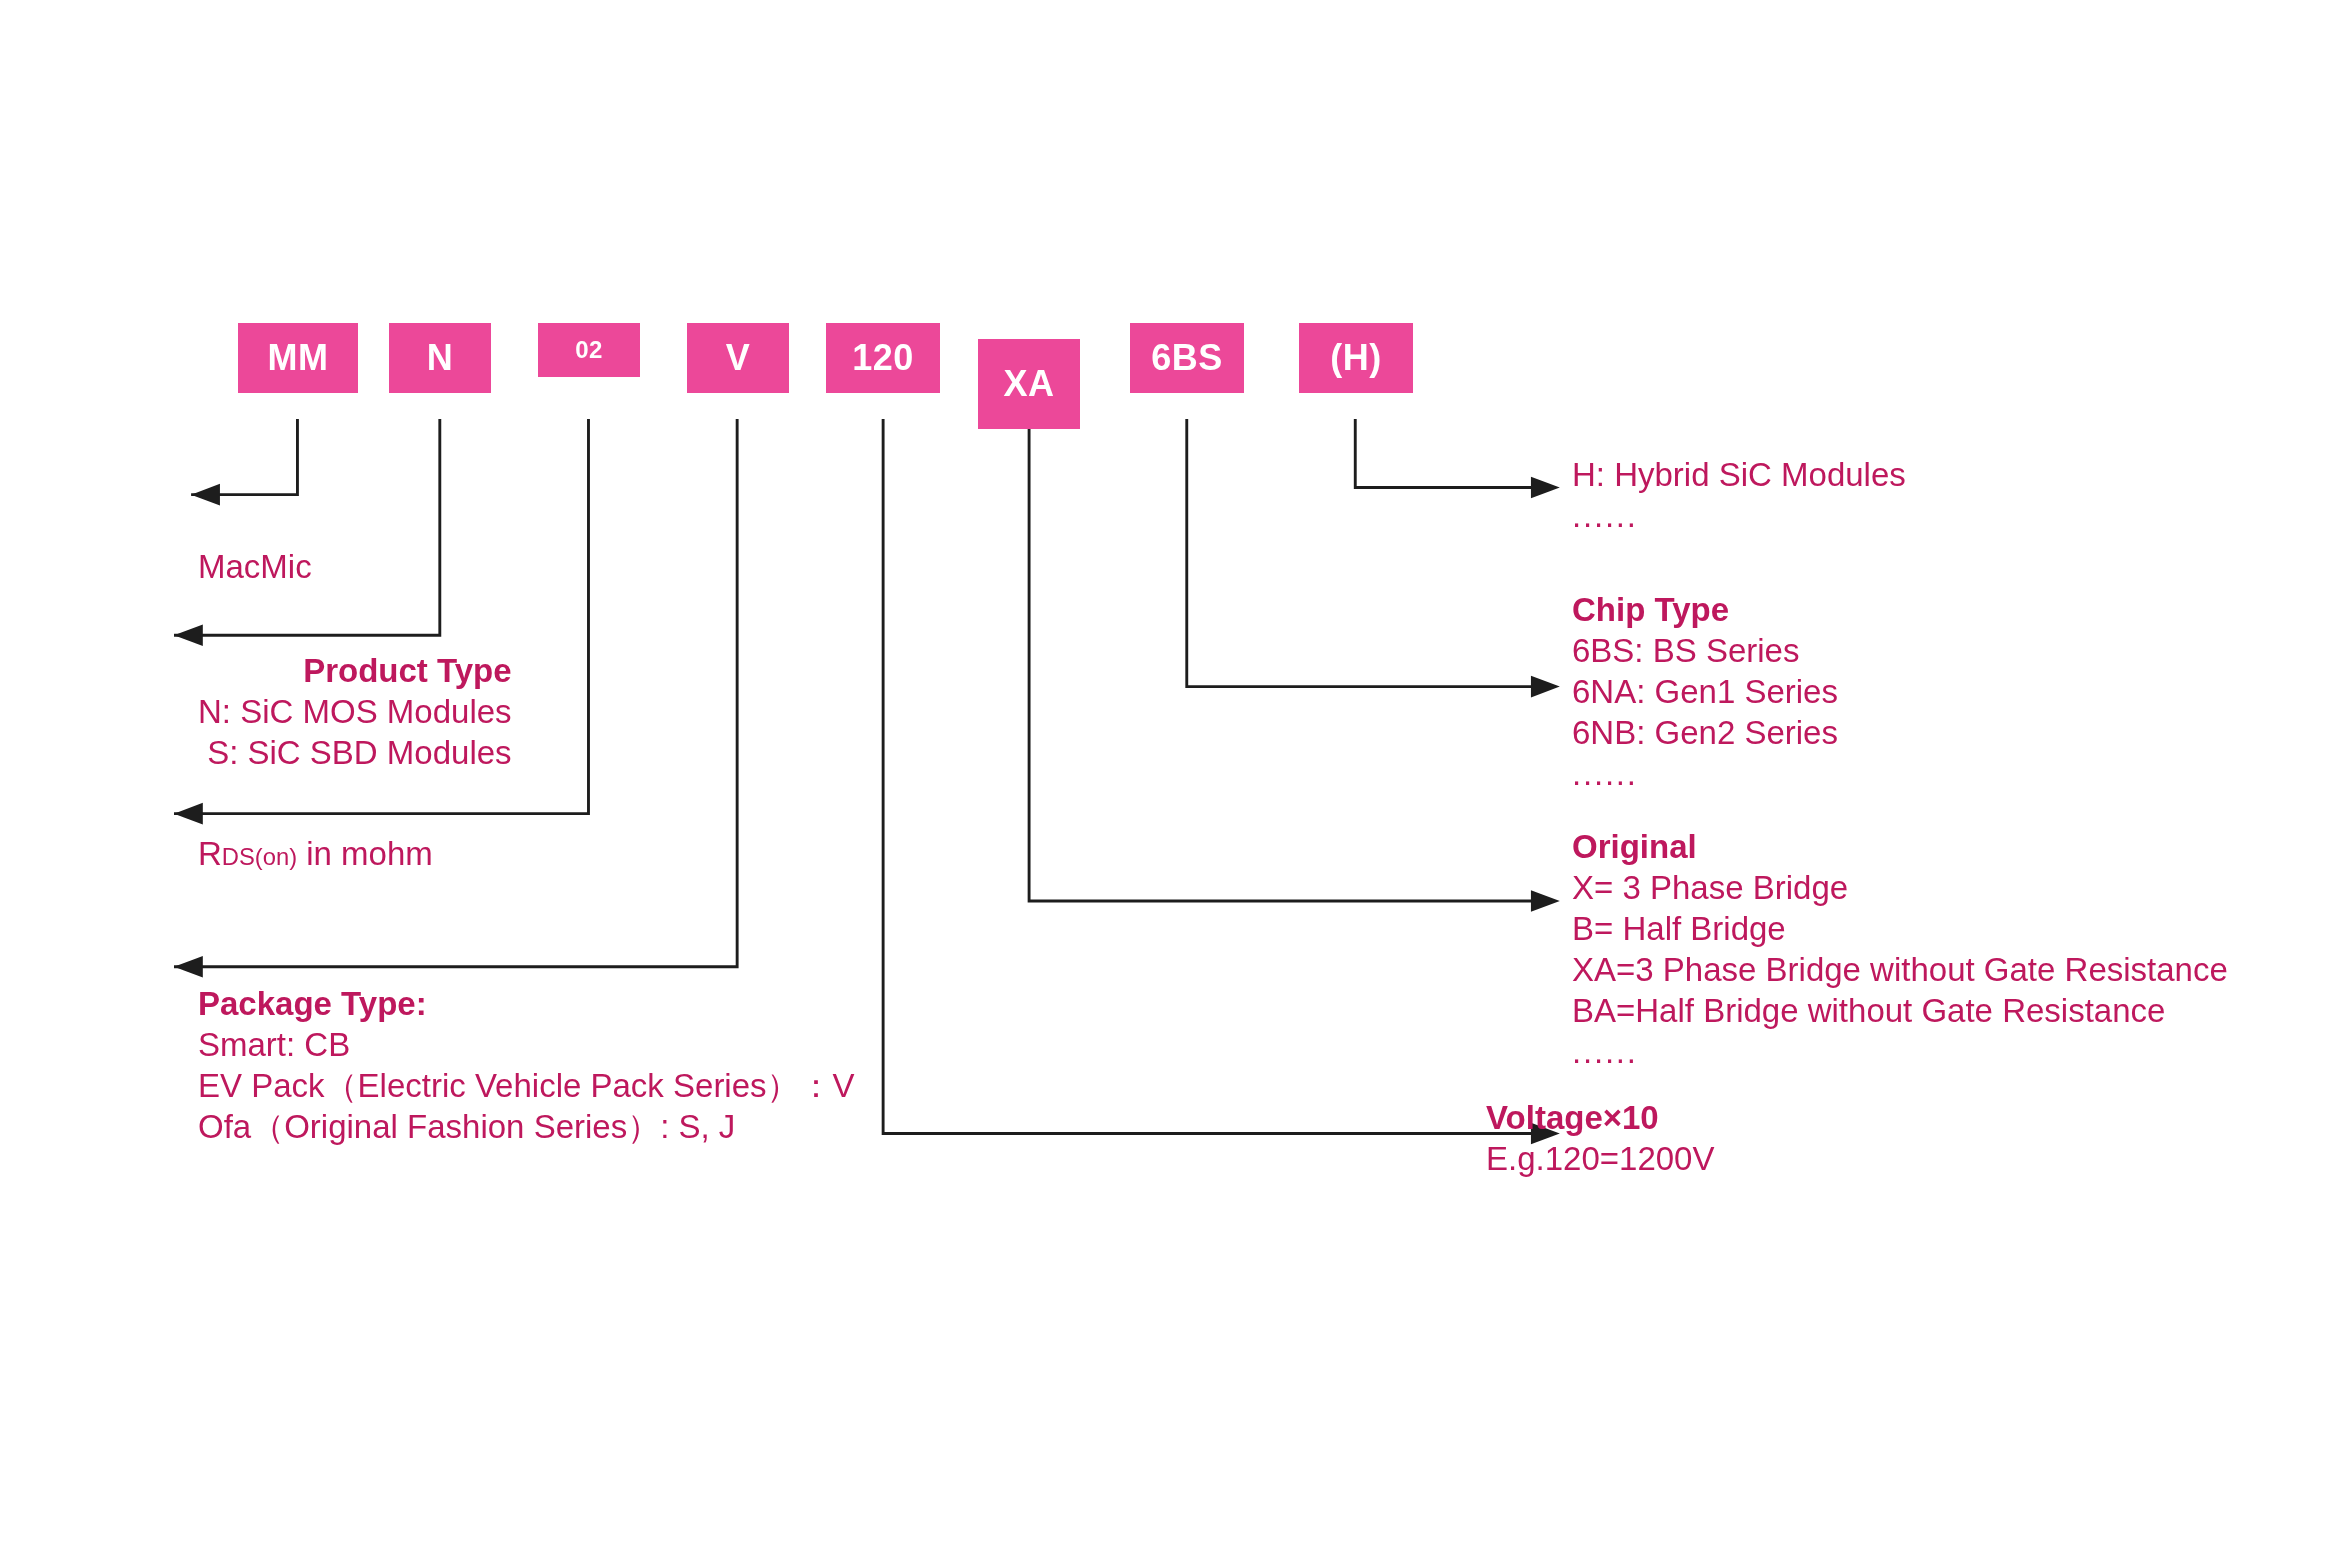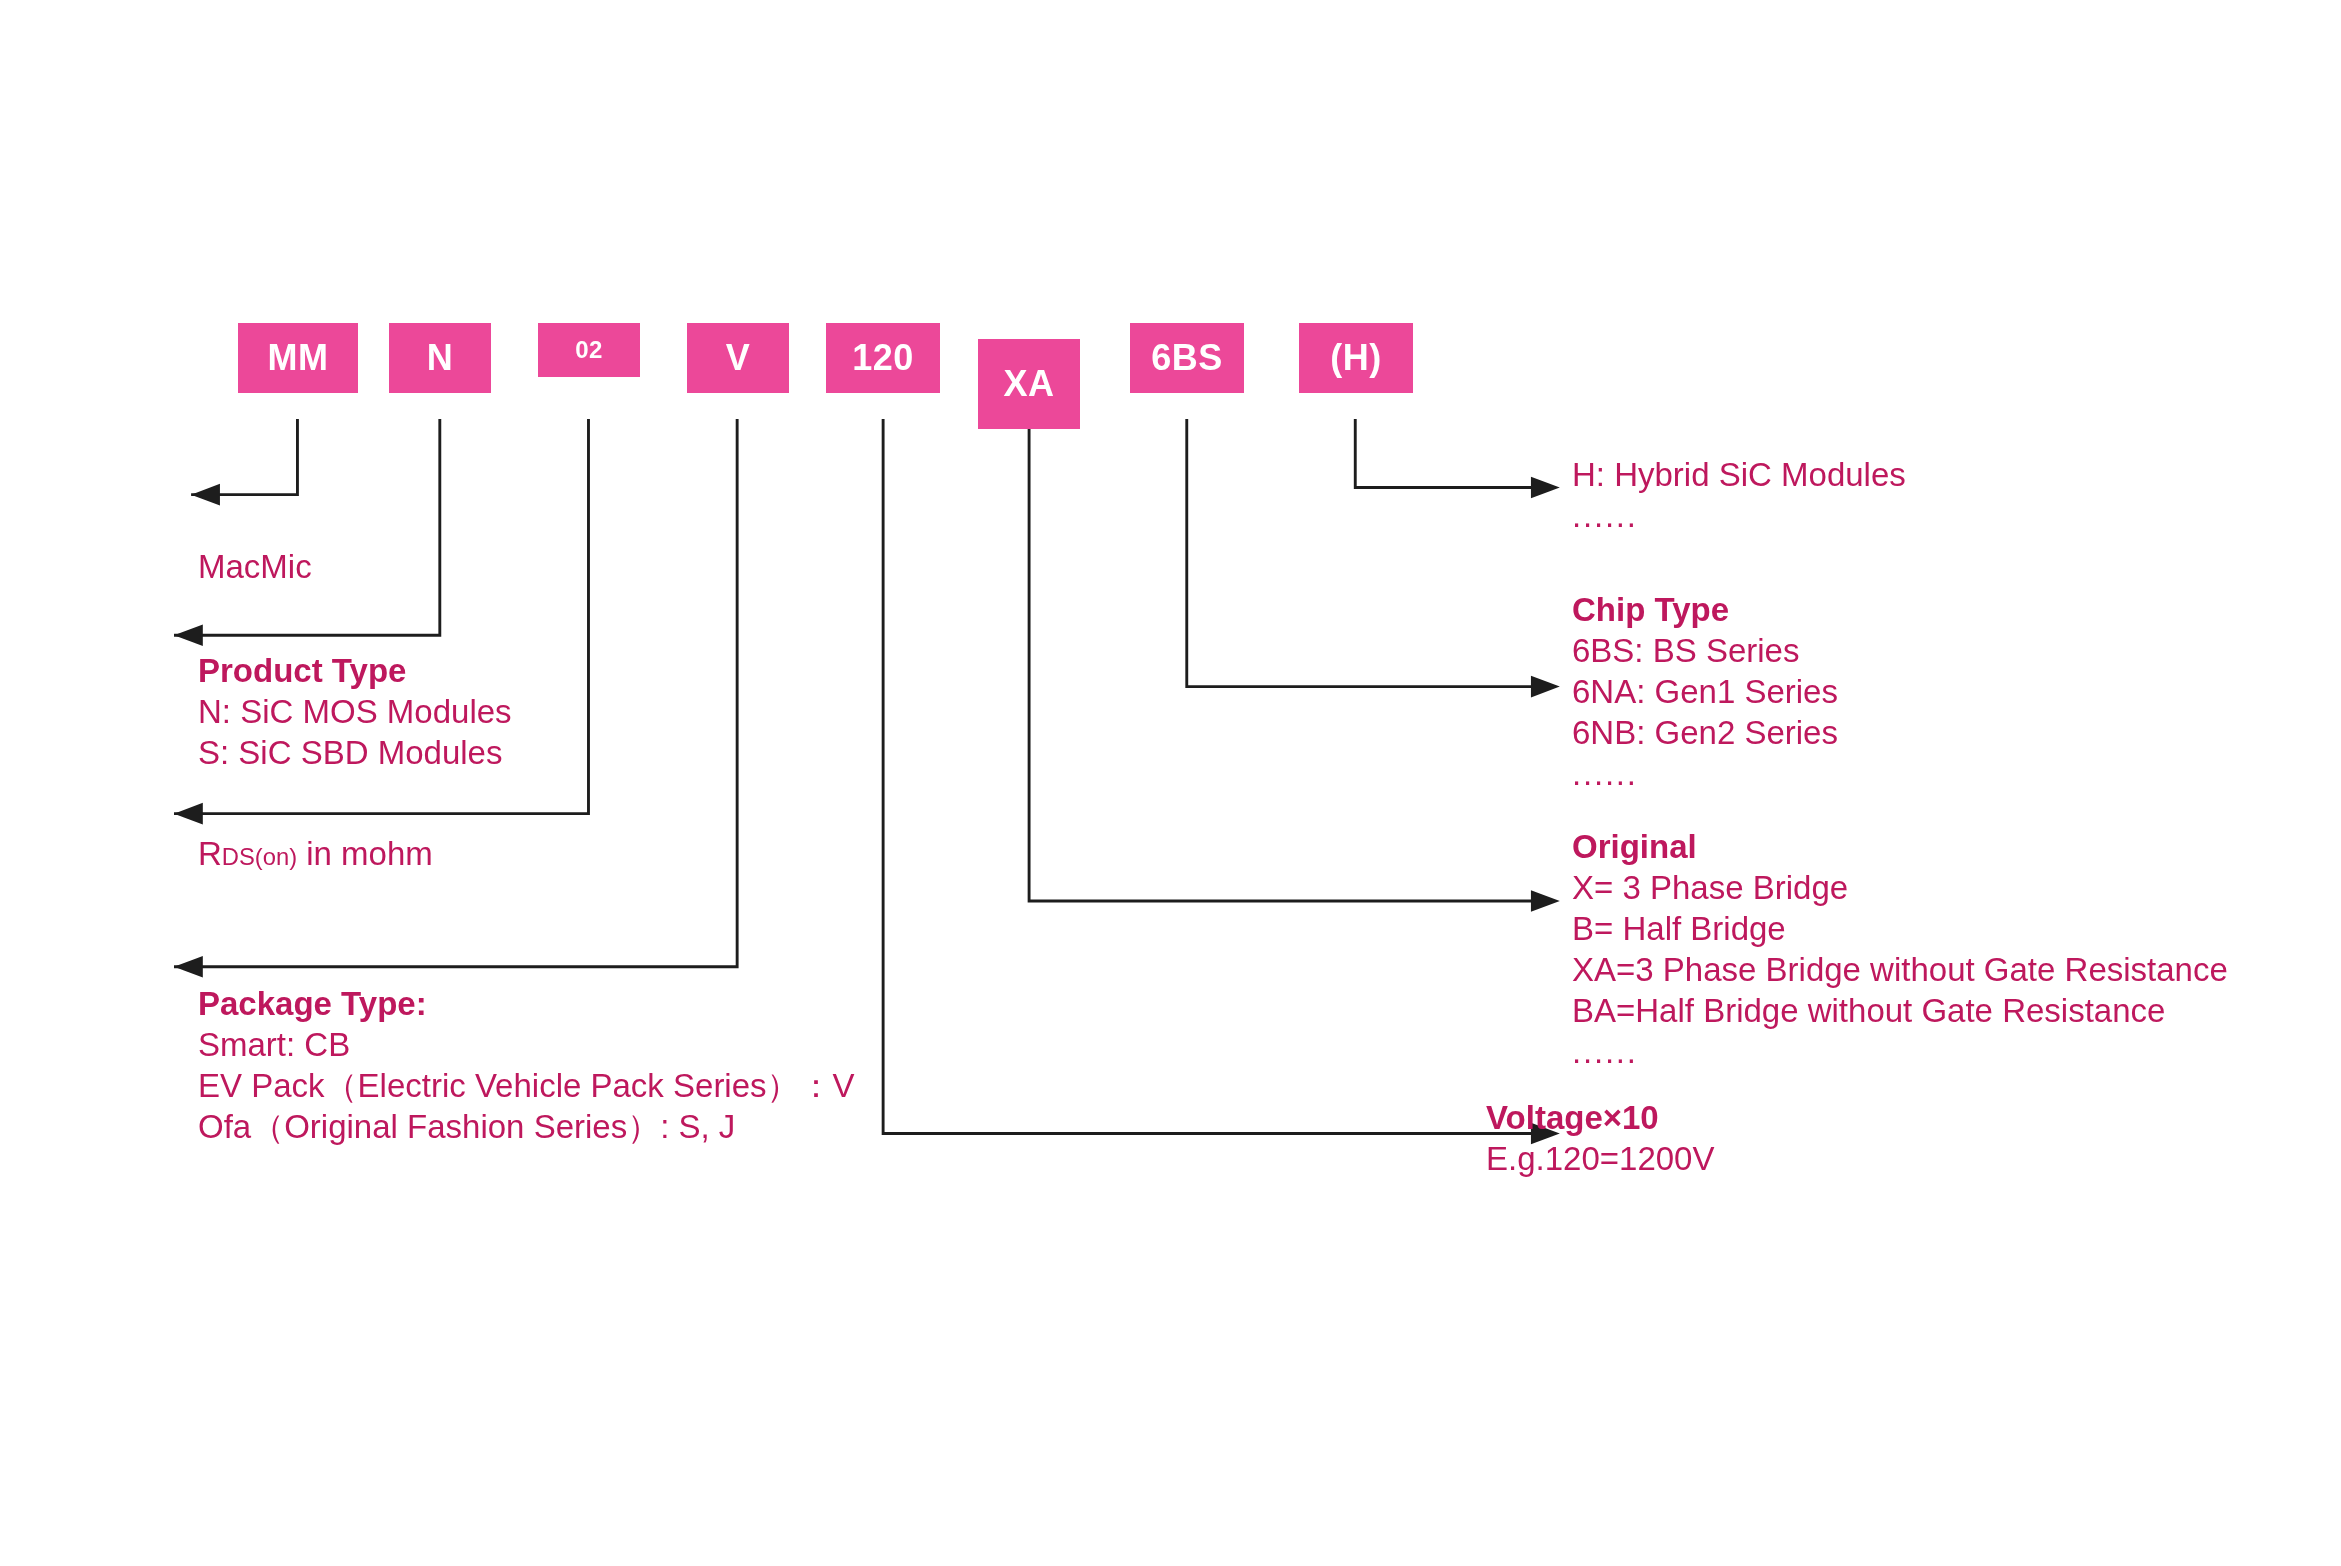--- a/index.html
+++ b/index.html
@@ -139,21 +139,21 @@
     <span>6BS</span>
   </div>
   <div class="code-box" style="left:1299px; top:323px; width:114px; height:70px; font-size:36px;">
     <span>(H)</span>
   </div>
 
   <div class="note" style="left:198px; top:514px;margin-top:33px;">
     <span class="ln">MacMic</span>
   </div>
 
-  <div class="note" style="left:198px; top:651px;">
+  <div class="note" style="left:198px; top:651px;text-align:right;">
     <span class="hd">Product Type</span>
     <span class="ln">N: SiC MOS Modules</span>
     <span class="ln">S: SiC SBD Modules</span>
   </div>
 
   <div class="note" style="left:198px; top:834px;">
     <span class="ln"><span>R</span><span class="sub">DS(on)</span><span> in mohm</span></span>
   </div>
 
   <div class="note" style="left:198px; top:984px;">

